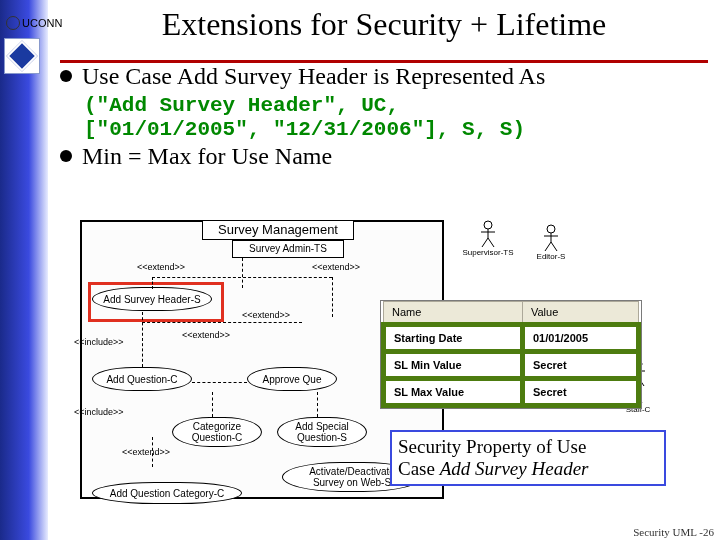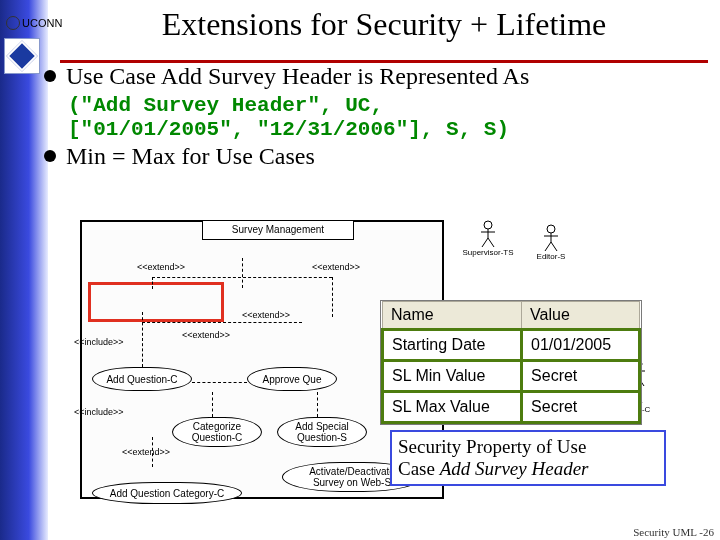--- a/index.html
+++ b/index.html
@@ -61,21 +61,21 @@
     color: #000;
   }
   .title-rule {
     position: absolute;
     left: 60px; right: 12px; top: 52px;
     border: 0;
     border-top: 3px solid #b00000;
   }
   .bullets {
     position: absolute;
-    left: 44px; top: 62px; right: 10px;
+    left: 60px; top: 62px; right: 10px;
   }
   .bullet {
     display: flex;
     align-items: flex-start;
     gap: 10px;
     margin-bottom: 4px;
   }
   .bullet-dot {
     width: 12px; height: 12px;
     border-radius: 50%;
@@ -109,21 +109,21 @@
     border: 2px solid #000;
     background: #fcfcfc;
   }
   .pkg {
     position: absolute;
     left: 120px; top: -2px;
     width: 150px; height: 18px;
     border: 1px solid #000;
     background: #fff;
     font-family: Arial, sans-serif;
-    font-size: 10px;
+    font-size: 13px;
     text-align: center;
     line-height: 18px;
   }
   .pkg2 {
     position: absolute;
     left: 150px; top: 18px;
     width: 110px; height: 16px;
     border: 1px solid #000;
     background: #fff;
     font-family: Arial, sans-serif;
@@ -173,37 +173,38 @@
   }
   .actor svg { display: block; margin: 0 auto; }
   .actor-lbl { display: block; width: 70px; margin-left: -22px; }
   .prop-panel {
     position: absolute;
     left: 310px; top: 90px;
     width: 260px;
     border: 1px solid #7a7a7a;
     background: #fff;
     font-family: Arial, sans-serif;
-    font-size: 16px;
+    font-size: 11px;
     box-shadow: 0 0 0 1px #fff inset;
   }
   .prop-panel table {
     width: 100%;
     border-collapse: collapse;
   }
   .prop-panel th {
     background: #ece9d8;
     font-weight: normal;
     border: 1px solid #aca899;
     padding: 4px 8px;
     text-align: left;
   }
   .prop-panel td {
-    border: 3px solid #4d7c0f;
+    border: 5px solid #4d7c0f;
     padding: 5px 8px;
+    font-weight: bold;
   }
   .caption {
     position: absolute;
     left: 320px; top: 220px;
     width: 260px;
     border: 2px solid #3a4adf;
     background: #fff;
     font-size: 19px;
     line-height: 22px;
     padding: 4px 6px;
@@ -238,28 +239,30 @@
 
 <div class="bullets">
   <div class="bullet">
     <span class="bullet-dot"></span>
     <span class="bullet-text">Use Case Add Survey Header is Represented As</span>
   </div>
   <div class="code">("Add Survey Header", UC,</div>
   <div class="code">["01/01/2005", "12/31/2006"], S, S)</div>
   <div class="bullet">
     <span class="bullet-dot"></span>
-    <span class="bullet-text">Min = Max for Use Cases</span>
+    <span class="bullet-text">Min = Max for Use Name</span>
   </div>
 </div>
 
 <div class="diagram">
   <div class="dframe">
     <div class="pkg">Survey Management</div>
-
+    <div class="pkg2">Survey Admin-TS</div>
+
+    <div class="uc" style="left:10px; top:65px; width:120px; height:24px;">Add Survey Header-S</div>
     <div class="highlight" style="left:6px; top:60px; width:130px; height:34px;"></div>
 
     <div class="uc" style="left:10px; top:145px; width:100px; height:24px;">Add Question-C</div>
     <div class="uc" style="left:165px; top:145px; width:90px; height:24px;">Approve Que</div>
     <div class="uc" style="left:90px; top:195px; width:90px; height:30px; white-space:pre-line;">Categorize
 Question-C</div>
     <div class="uc" style="left:195px; top:195px; width:90px; height:30px; white-space:pre-line;">Add Special
 Question-S</div>
     <div class="uc" style="left:10px; top:260px; width:150px; height:22px;">Add Question Category-C</div>
     <div class="uc" style="left:200px; top:240px; width:140px; height:30px; white-space:pre-line;">Activate/Deactivate

